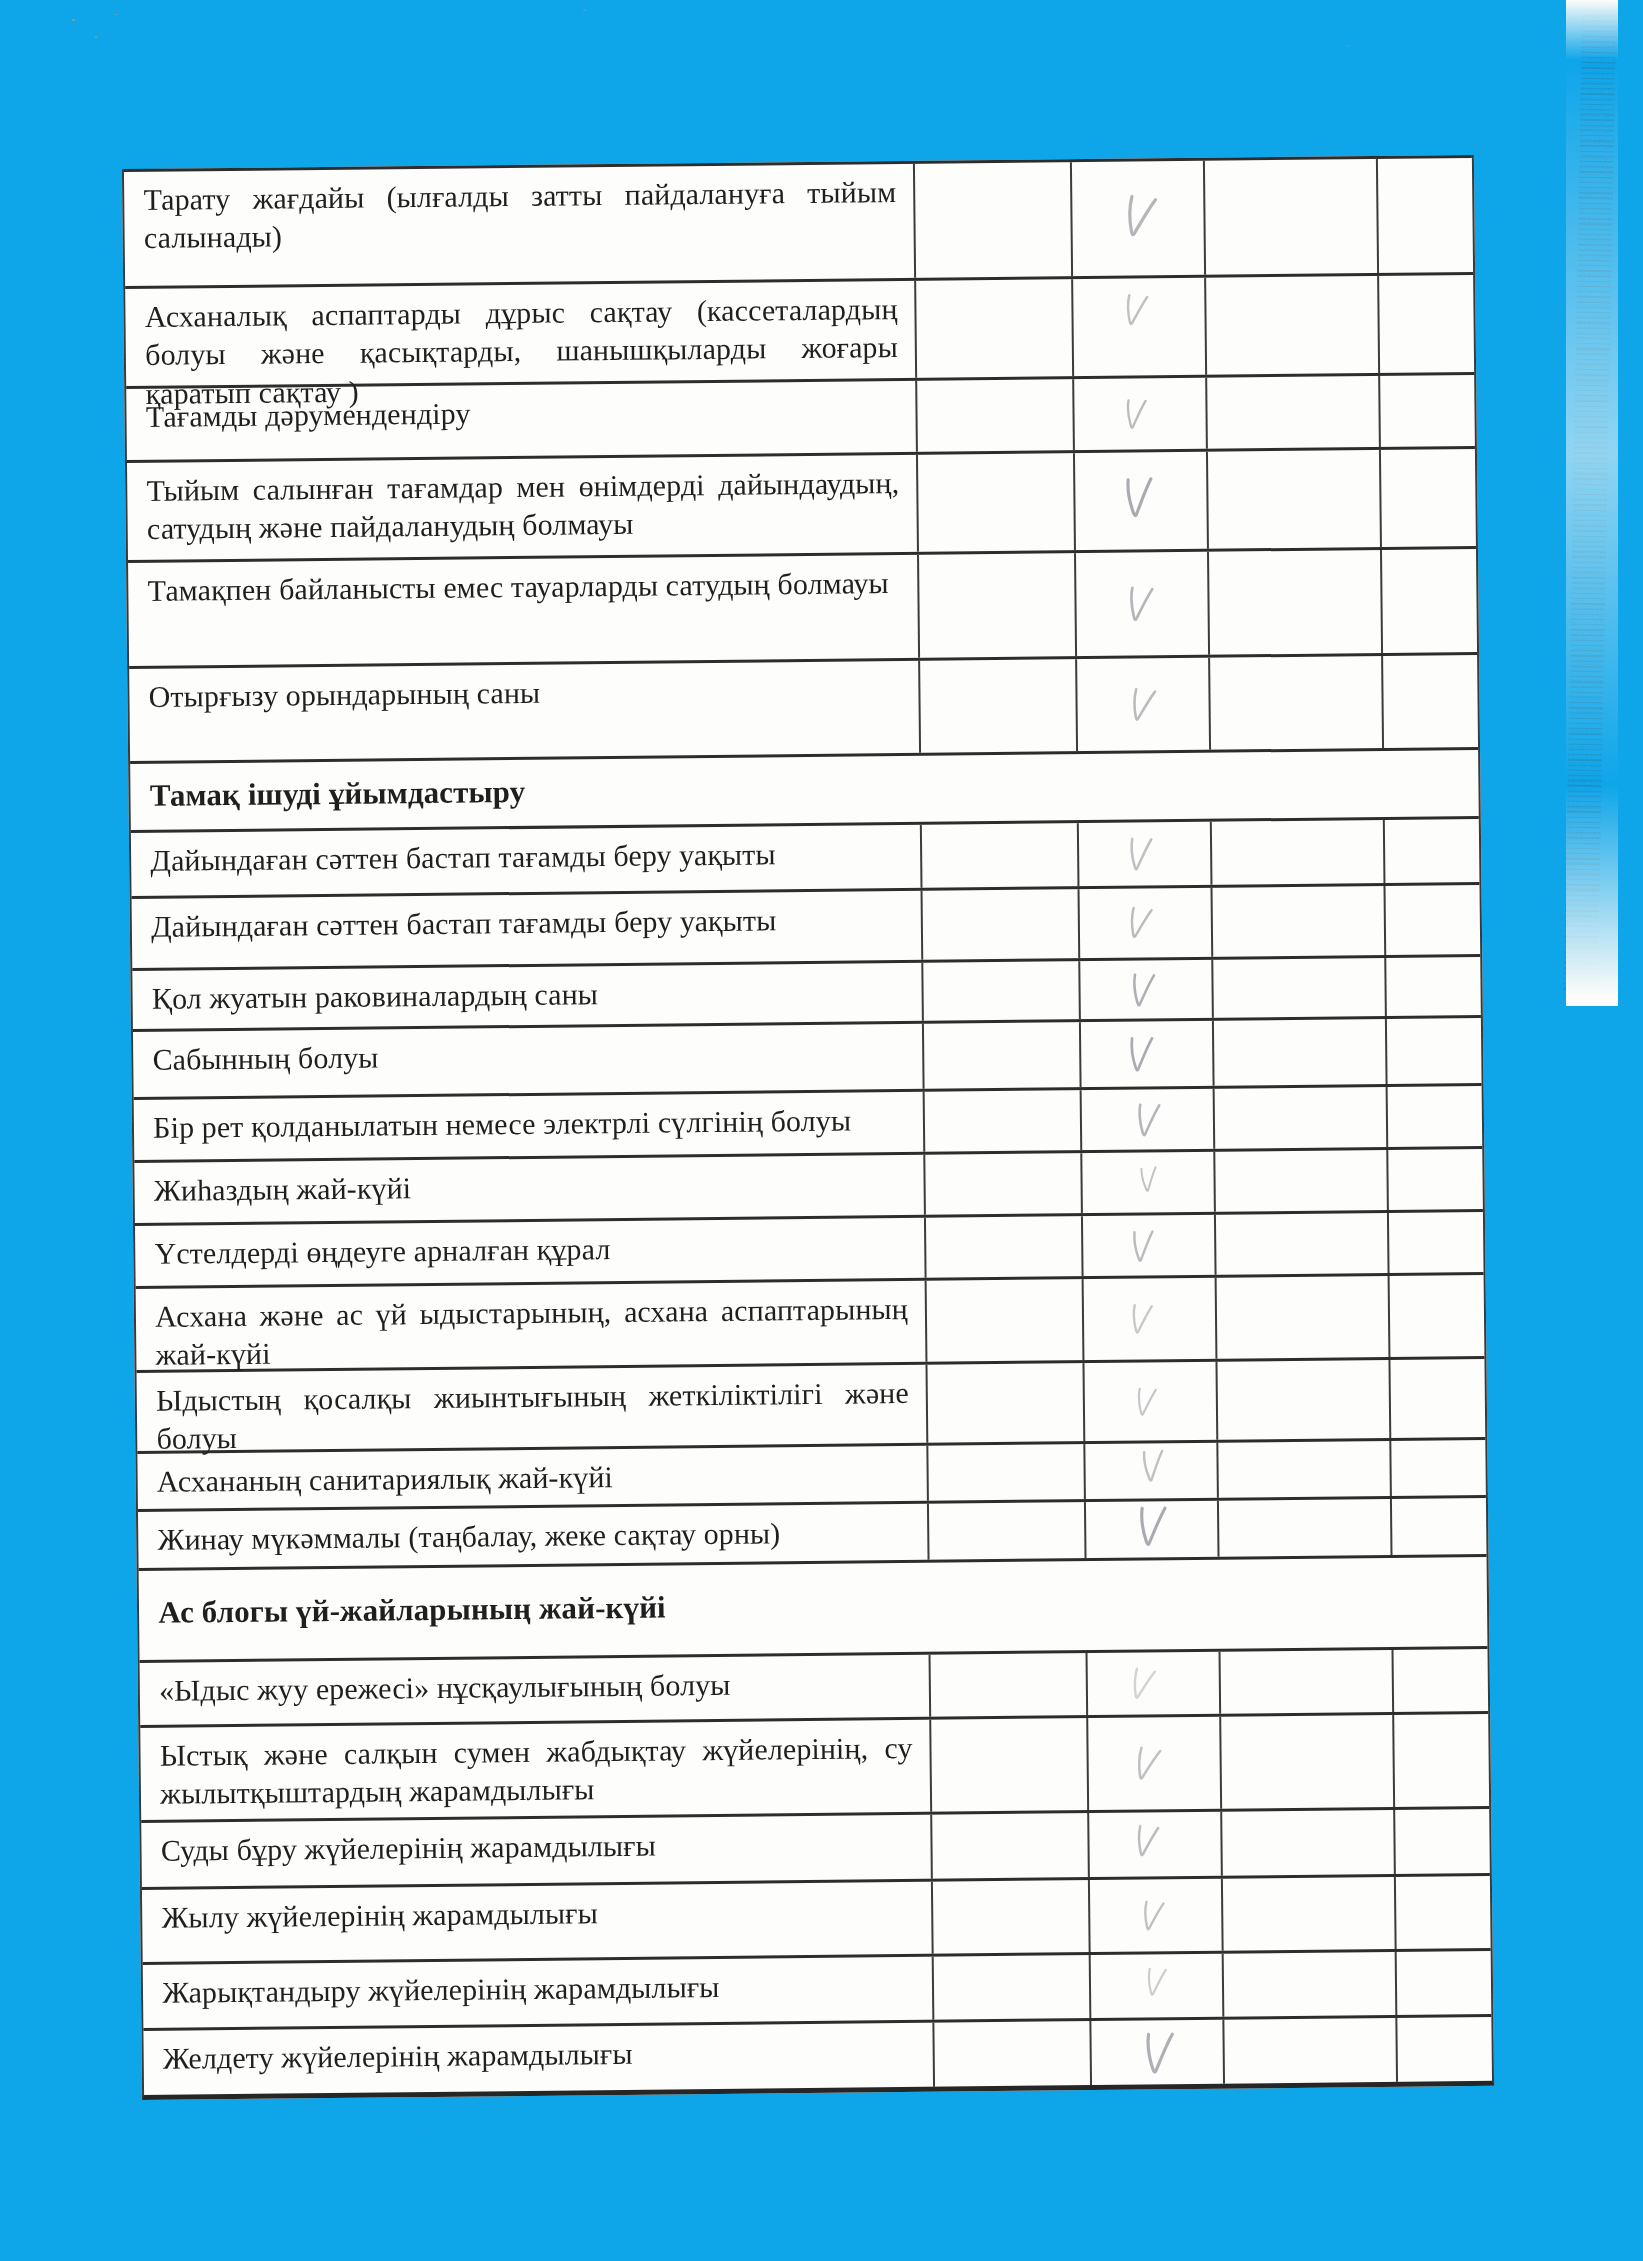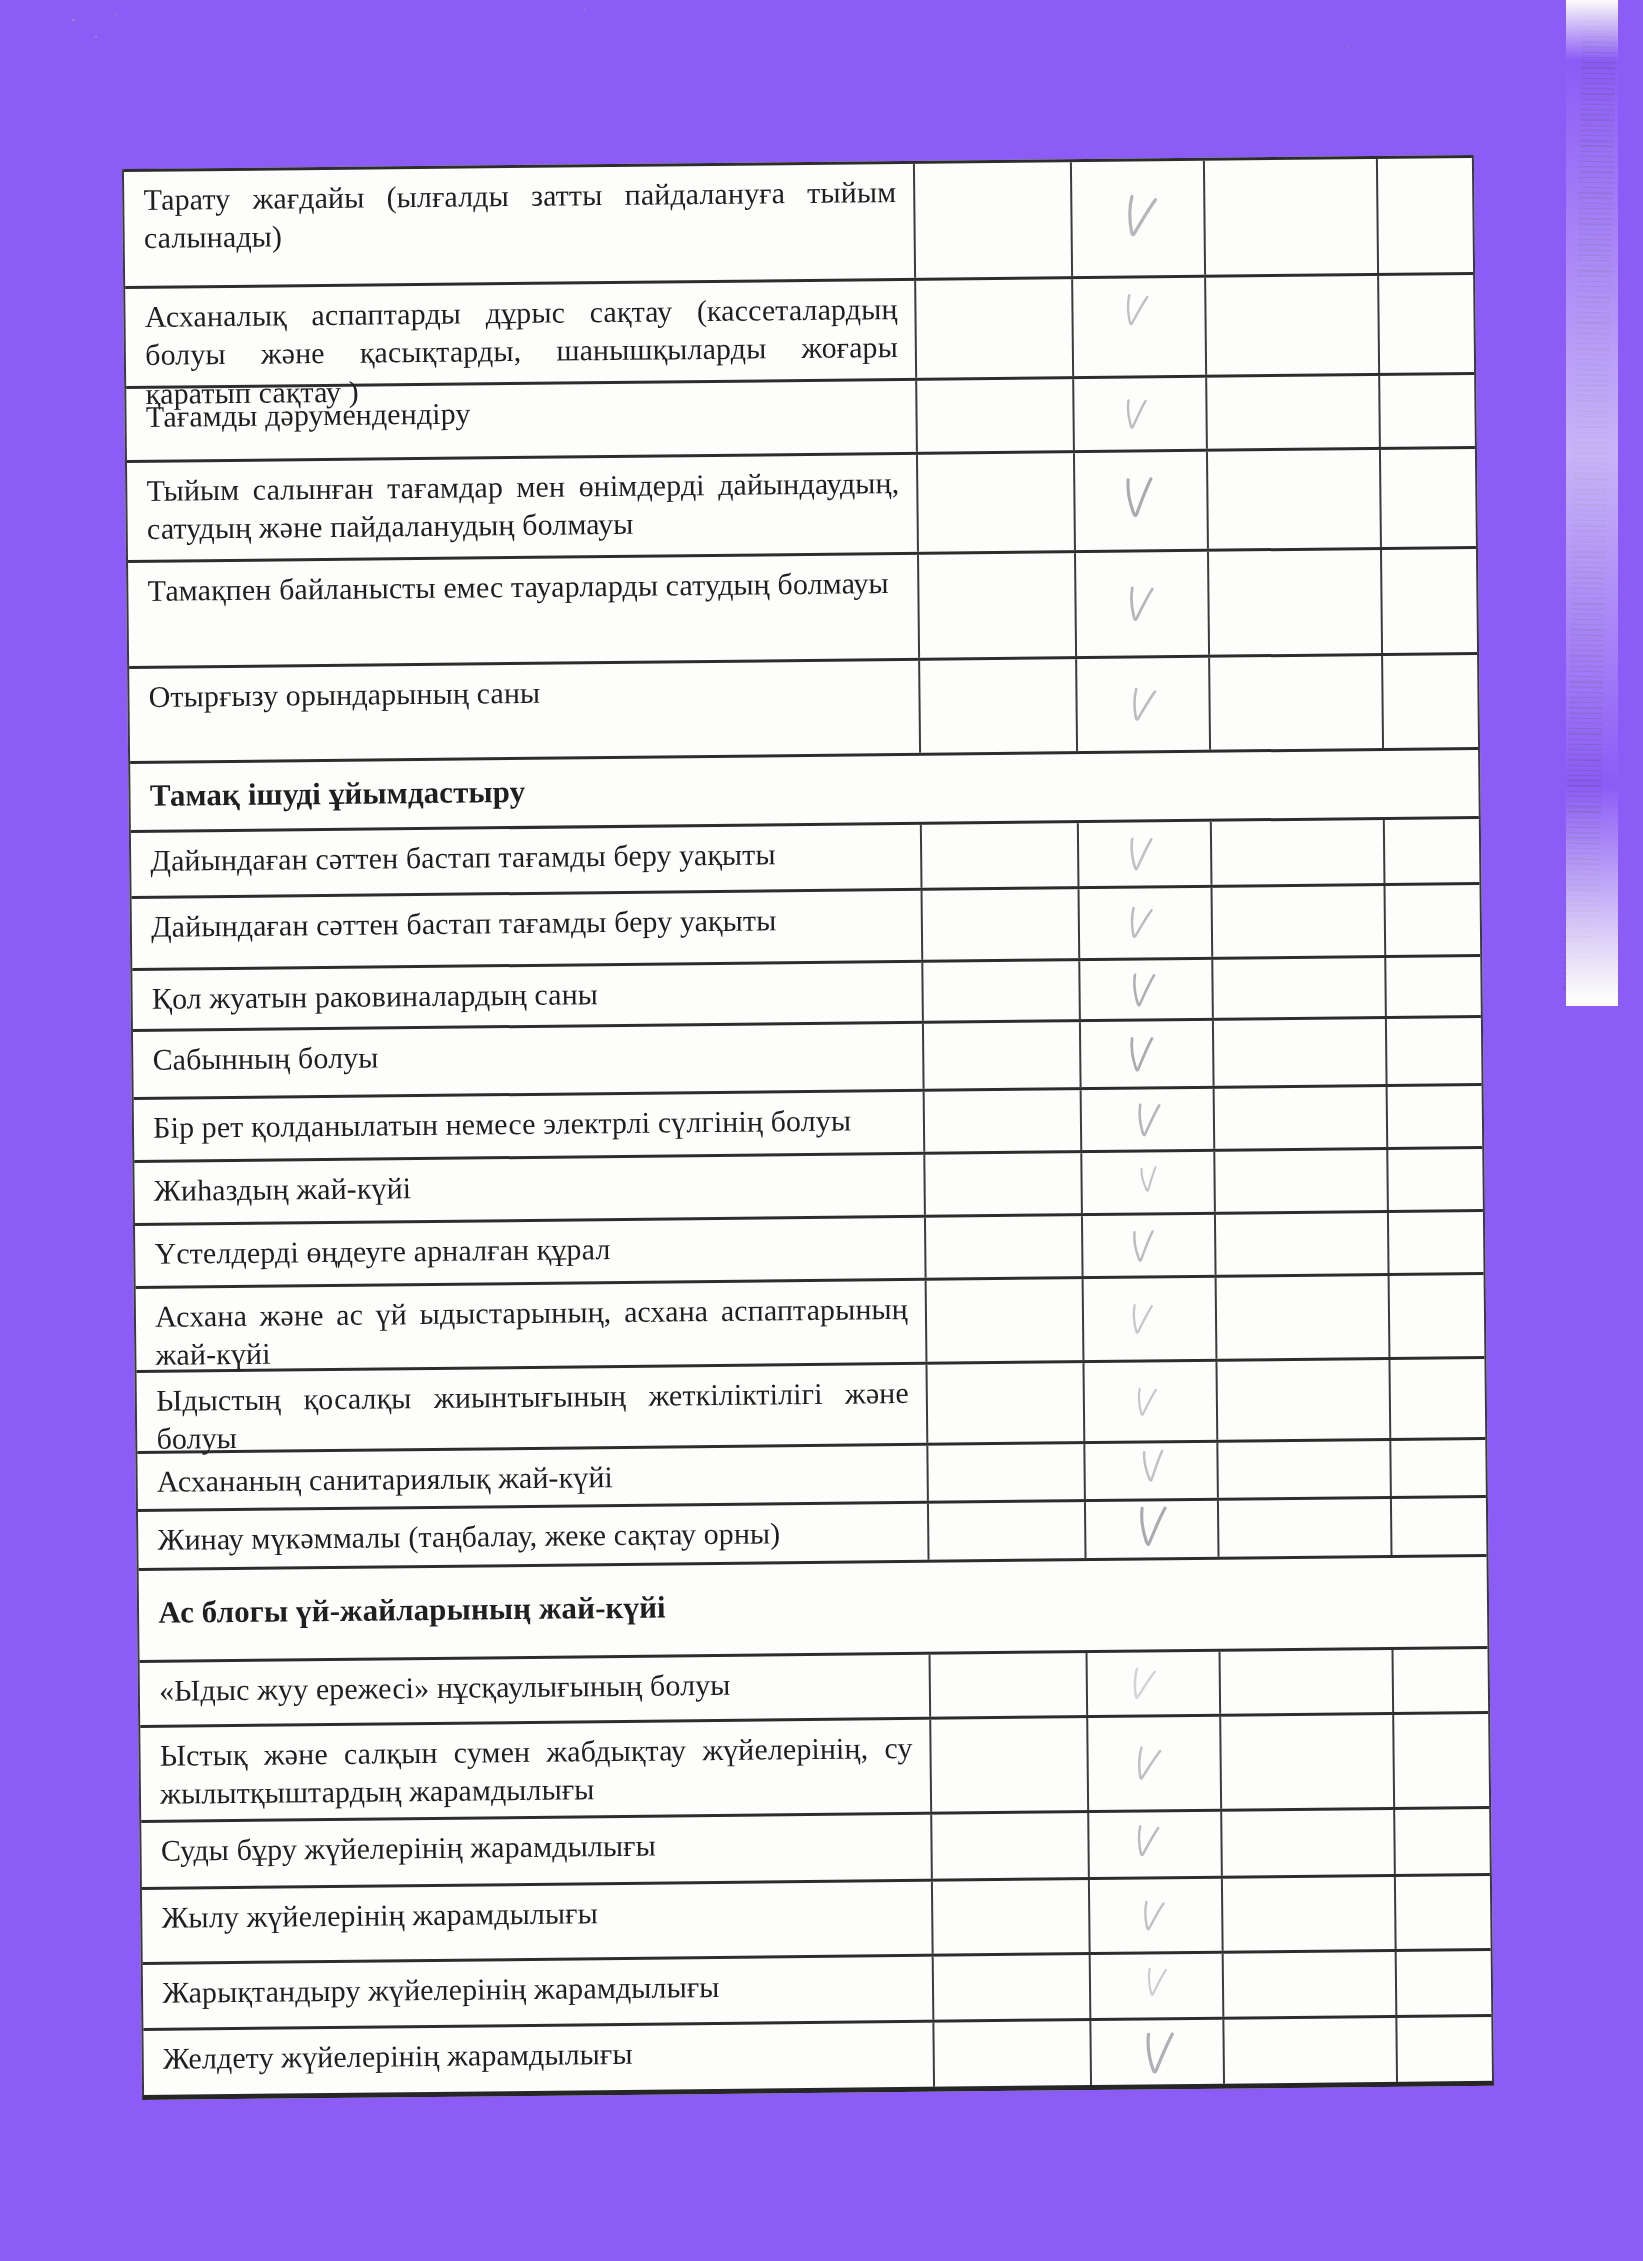--- a/index.html
+++ b/index.html
@@ -5,21 +5,21 @@
   html,body{margin:0;padding:0;}
   body{
     width:1644px;height:2261px;
     background:#fbfbf9;
     font-family:"Liberation Serif","DejaVu Serif",serif;
     position:relative;
     overflow:hidden;
   }
   .page{
     position:absolute;inset:0;
-    background:#8b5cf6;
+    background:#0ea5e9;
   }
   
   .table{
     position:absolute;
     left:132px; top:162px;
     width:1348px;
     transform:rotate(-0.6deg);
     border-left:2.6px solid #3a3a3a;
     border-right:2.6px solid #3a3a3a;
     border-bottom:5.8px solid #262626;

